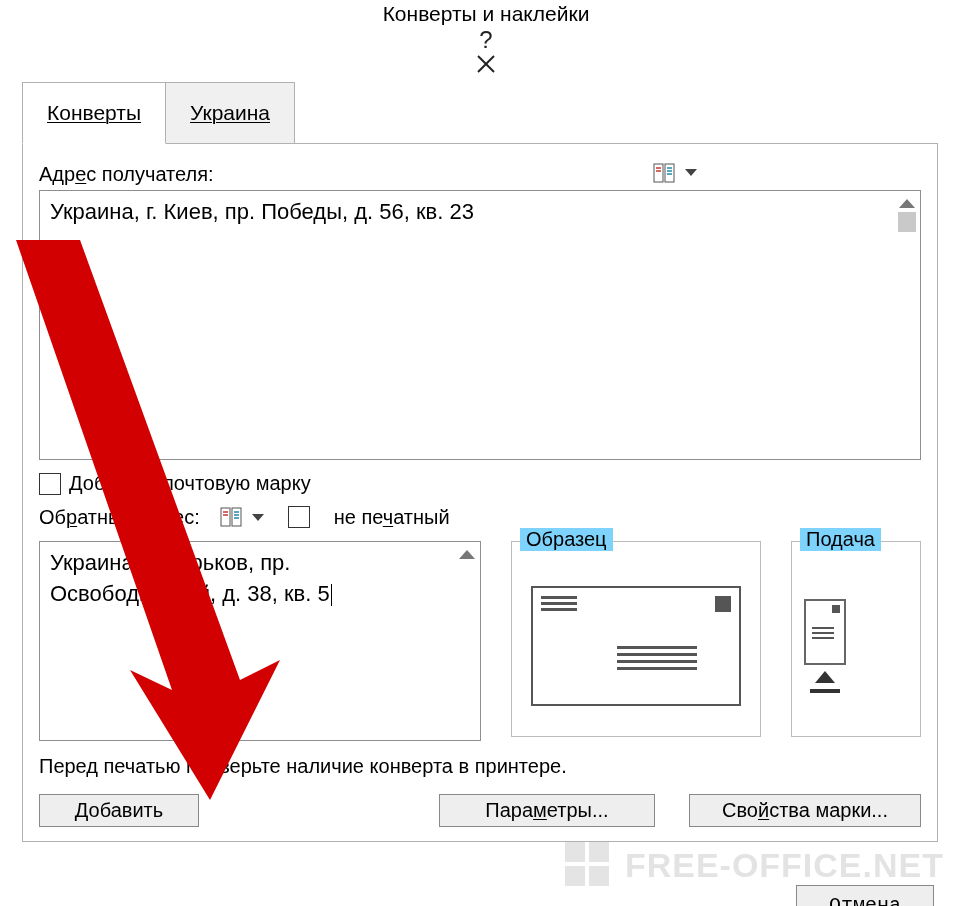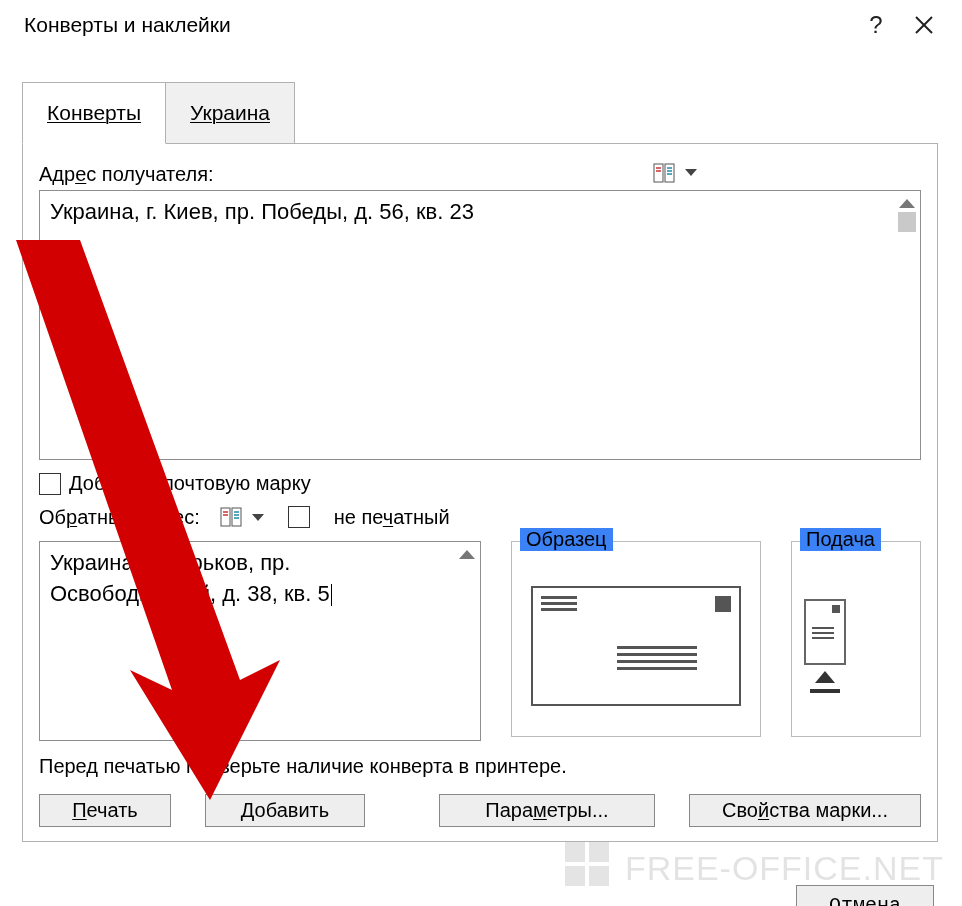--- a/index.html
+++ b/index.html
@@ -10,20 +10,21 @@
   width: 962px;
   height: 906px;
   color: #000;
   position: relative;
 }
 .titlebar {
   display: flex;
   align-items: center;
   padding: 2px 14px 8px 24px;
   height: 56px;
+  flex-direction: column;
 }
 .titlebar .title { flex: 1; font-size: 21px; }
 .titlebar .help, .titlebar .close {
   width: 48px; height: 40px;
   display: flex; align-items: center; justify-content: center;
   font-size: 26px; color: #222;
 }
 .titlebar .help { font-weight: 400; font-size: 24px;}
 .titlebar .close svg { width: 20px; height: 20px; }
 .dlg-body {
@@ -128,21 +129,21 @@
   gap: 30px;
 }
 .groupbox {
   border: 1px solid #bbb;
   padding: 26px 12px 12px 12px;
   position: relative;
 }
 .groupbox .gtitle {
   position: absolute;
   top: -14px; left: 8px;
-  background: #3b82f6;
+  background: #7dd3fc;
   padding: 0 6px;
   font-size: 20px;
 }
 .sample-box { width: 250px; height: 196px; display:flex; align-items:center; justify-content:center;}
 .feed-box { width: 130px; height: 196px; display:flex; align-items:center; }
 .envelope {
   width: 210px; height: 120px;
   border: 2px solid #555;
   position: relative;
   background: #fff;
@@ -206,24 +207,24 @@
   height: 560px;
   pointer-events: none;
   z-index: 50;
 }
 .watermark {
   position: absolute;
   right: 18px;
   bottom: 18px;
   color: rgba(128,128,128,0.22);
   font-size: 34px;
-  font-weight: 400;
+  font-weight: 700;
   letter-spacing: 1px;
   display: flex;
-  align-items: flex-end;
+  align-items: center;
   gap: 14px;
   pointer-events: none;
 }
 .wm-logo {
   width: 46px; height: 46px;
   opacity: 0.22;
 }
 .spacer { flex: 1; }
 .caret { display:inline-block; width:1px; height:22px; background:#000; vertical-align:middle; margin-left:1px;}
 </style>
@@ -351,23 +352,20 @@
             <div class="feed-arrow"></div>
             <div class="feed-bar"></div>
           </div>
         </div>
       </div>
     </div>
 
     <div class="hint">Перед печатью проверьте наличие конверта в принтере.</div>
 
     <div class="btnrow">
-      <div class="btn print">
-        <span class="u">П</span><span>ечать</span>
-      </div>
       <div class="btn add">
         <span class="u">Д</span><span>обавить</span>
       </div>
       <div class="btn params">
         <span>Пара</span><span class="u">м</span><span>етры...</span>
       </div>
       <div class="btn stamp">
         <span>Сво</span><span class="u">й</span><span>ства марки...</span>
       </div>
     </div>

